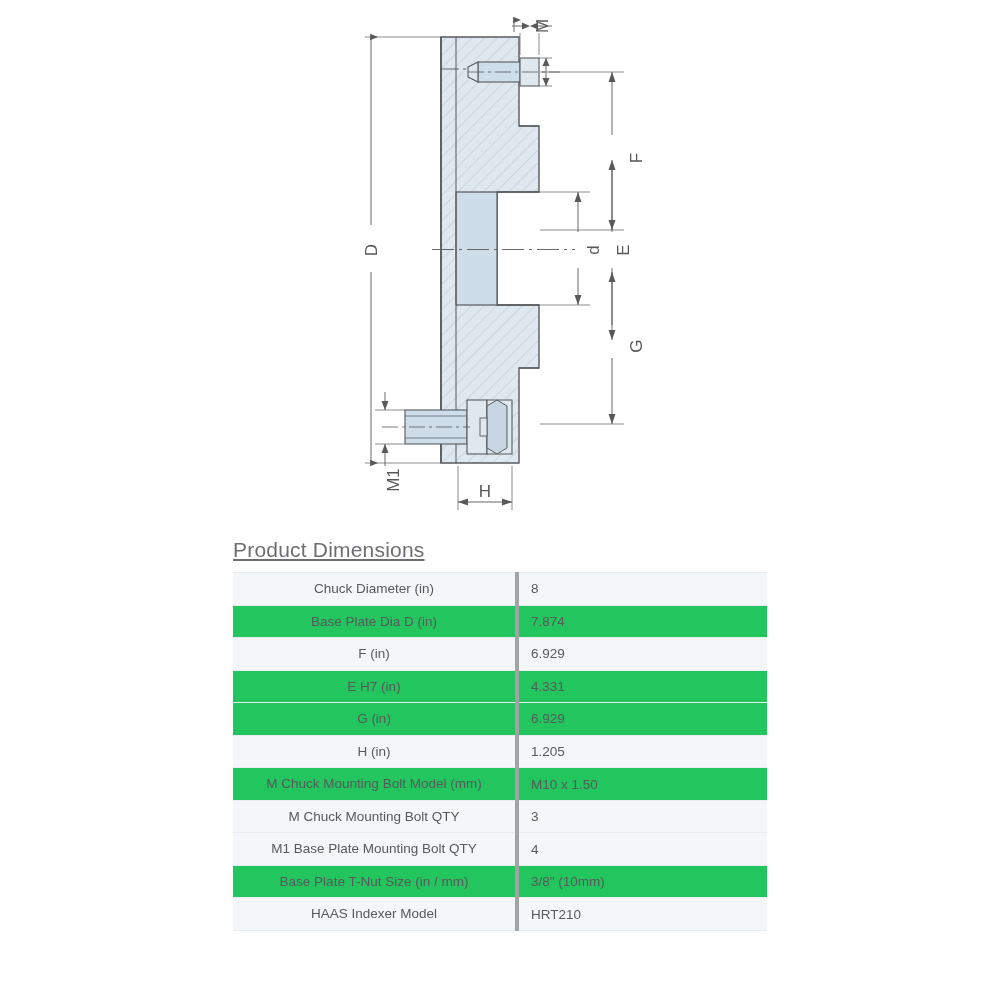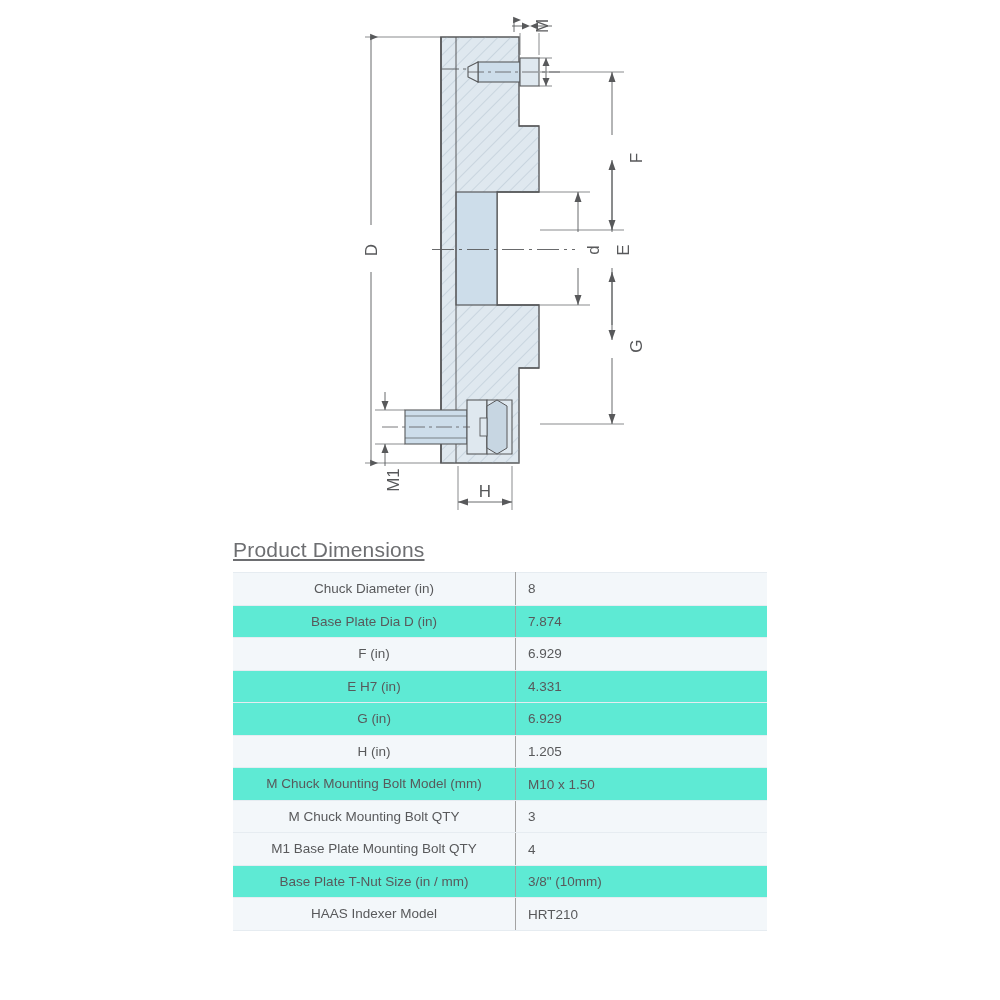--- a/index.html
+++ b/index.html
@@ -54,33 +54,33 @@
     border-collapse: collapse;
     width: 534px;
     font-size: 13.5px;
     color: #58595b;
   }
 
   table.dims tr {
     background: #f3f7fa;
   }
   table.dims tr.alt {
-    background: #5eead4;
+    background: #22c55e;
   }
 
   table.dims td {
     padding: 7px 10px;
     vertical-align: middle;
     border-bottom: 1px solid #e6ecf1;
   }
 
   table.dims td.key {
     width: 262px;
     text-align: center;
-    border-right: 1px solid #a3a3a3;
+    border-right: 4px solid #a3a3a3;
     line-height: 1.3;
   }
 
   table.dims td.val {
     padding-left: 12px;
     text-align: left;
   }
 
   table.dims tr:first-child td {
     border-top: 1px solid #e6ecf1;

